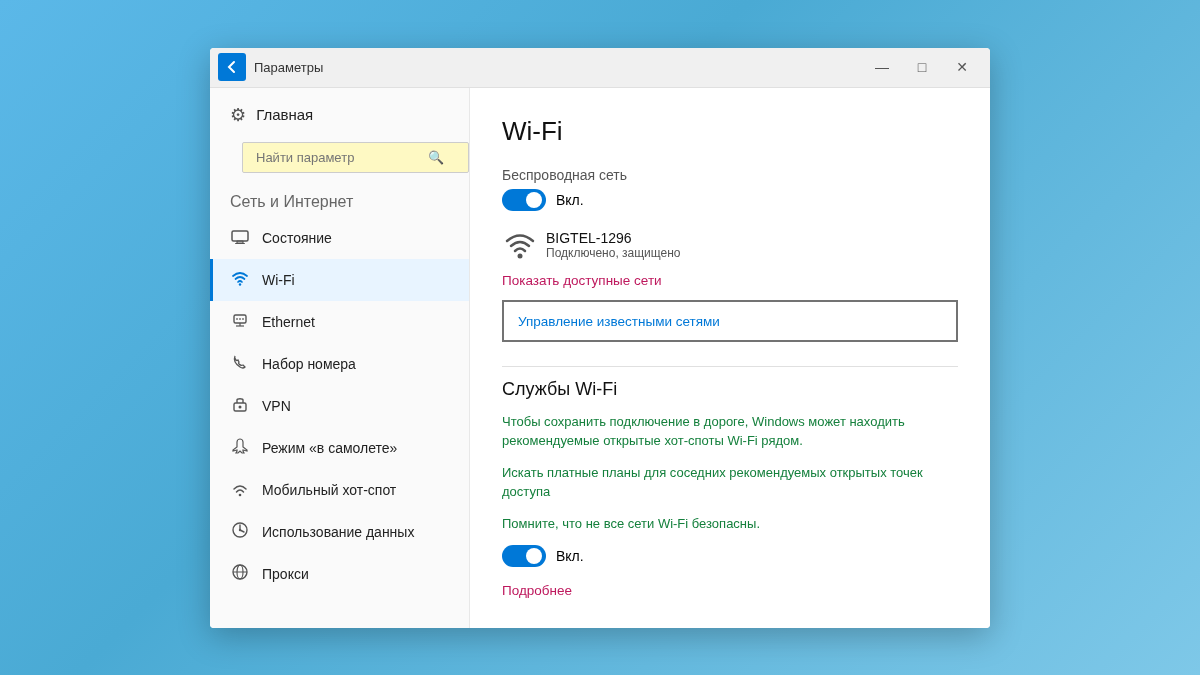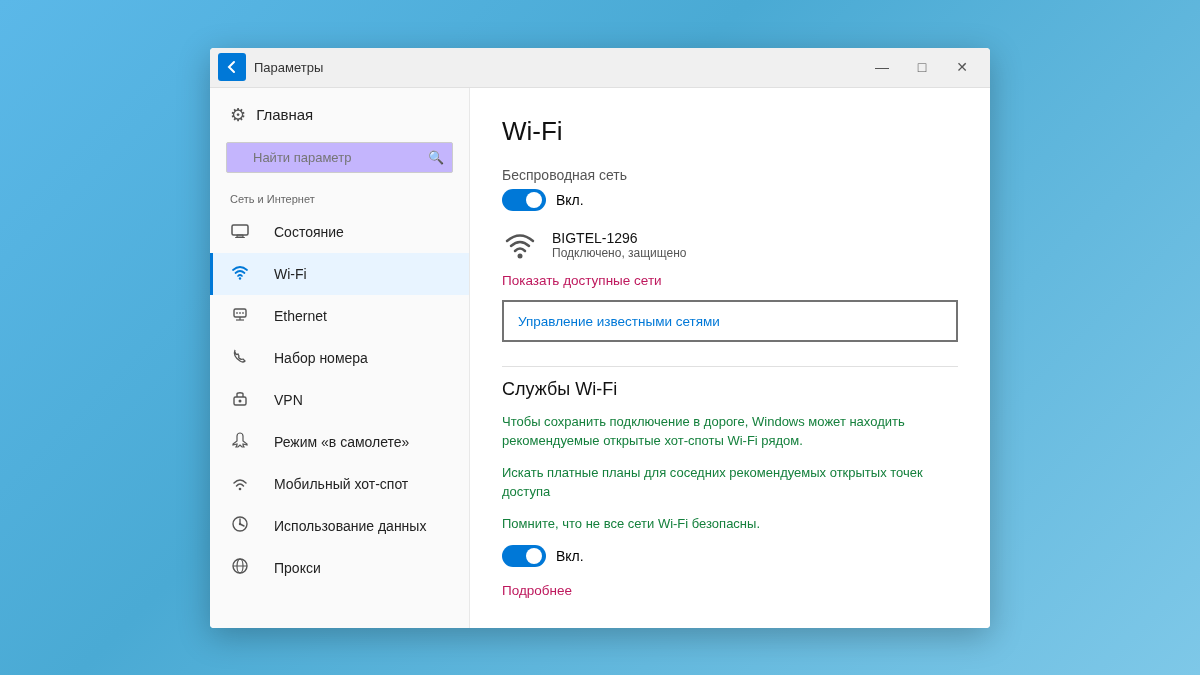--- a/index.html
+++ b/index.html
@@ -90,46 +90,47 @@
       cursor: pointer;
     }
     .sidebar-home-icon { font-size: 18px; color: #555; }
     .sidebar-home-label { font-size: 15px; color: #222; }
     .search-box {
       margin: 0 16px 16px 16px;
       position: relative;
     }
     .search-box input {
       width: 100%;
-      padding: 7px 32px 7px 26px;
+      padding: 7px 32px 7px 13px;
       border: 1px solid #ccc;
       border-radius: 2px;
       font-size: 13px;
       color: #666;
-      background: #c4b5fd;
+      background: #fef9c3;
       outline: none;
+      margin-left: 16px;
     }
     .search-box-icon {
       position: absolute;
       right: 8px;
       top: 50%;
       transform: translateY(-50%);
       font-size: 13px;
       color: #888;
     }
     .sidebar-section-label {
-      font-size: 11px;
+      font-size: 16px;
       color: #666;
       padding: 4px 20px 6px 20px;
     }
     .sidebar-item {
       display: flex;
       align-items: center;
       padding: 10px 20px;
-      gap: 24px;
+      gap: 12px;
       cursor: pointer;
       font-size: 14px;
       color: #222;
     }
     .sidebar-item.active {
       background: #e8f4ff;
       border-left: 3px solid #0078d7;
       padding-left: 17px;
     }
     .sidebar-item-icon { font-size: 16px; color: #555; width: 20px; text-align: center; }
@@ -178,21 +179,21 @@
       border-radius: 50%;
       top: 3px;
       right: 4px;
       transition: right 0.2s;
     }
     .toggle-label { font-size: 14px; color: #000000; }
     
     .network-item {
       display: flex;
       align-items: center;
-      gap: 14px;
+      gap: 8px;
       margin-bottom: 10px;
     }
     .wifi-icon-large {
       width: 36px;
       height: 36px;
       display: flex;
       align-items: center;
       justify-content: center;
       flex-shrink: 0;
     }

